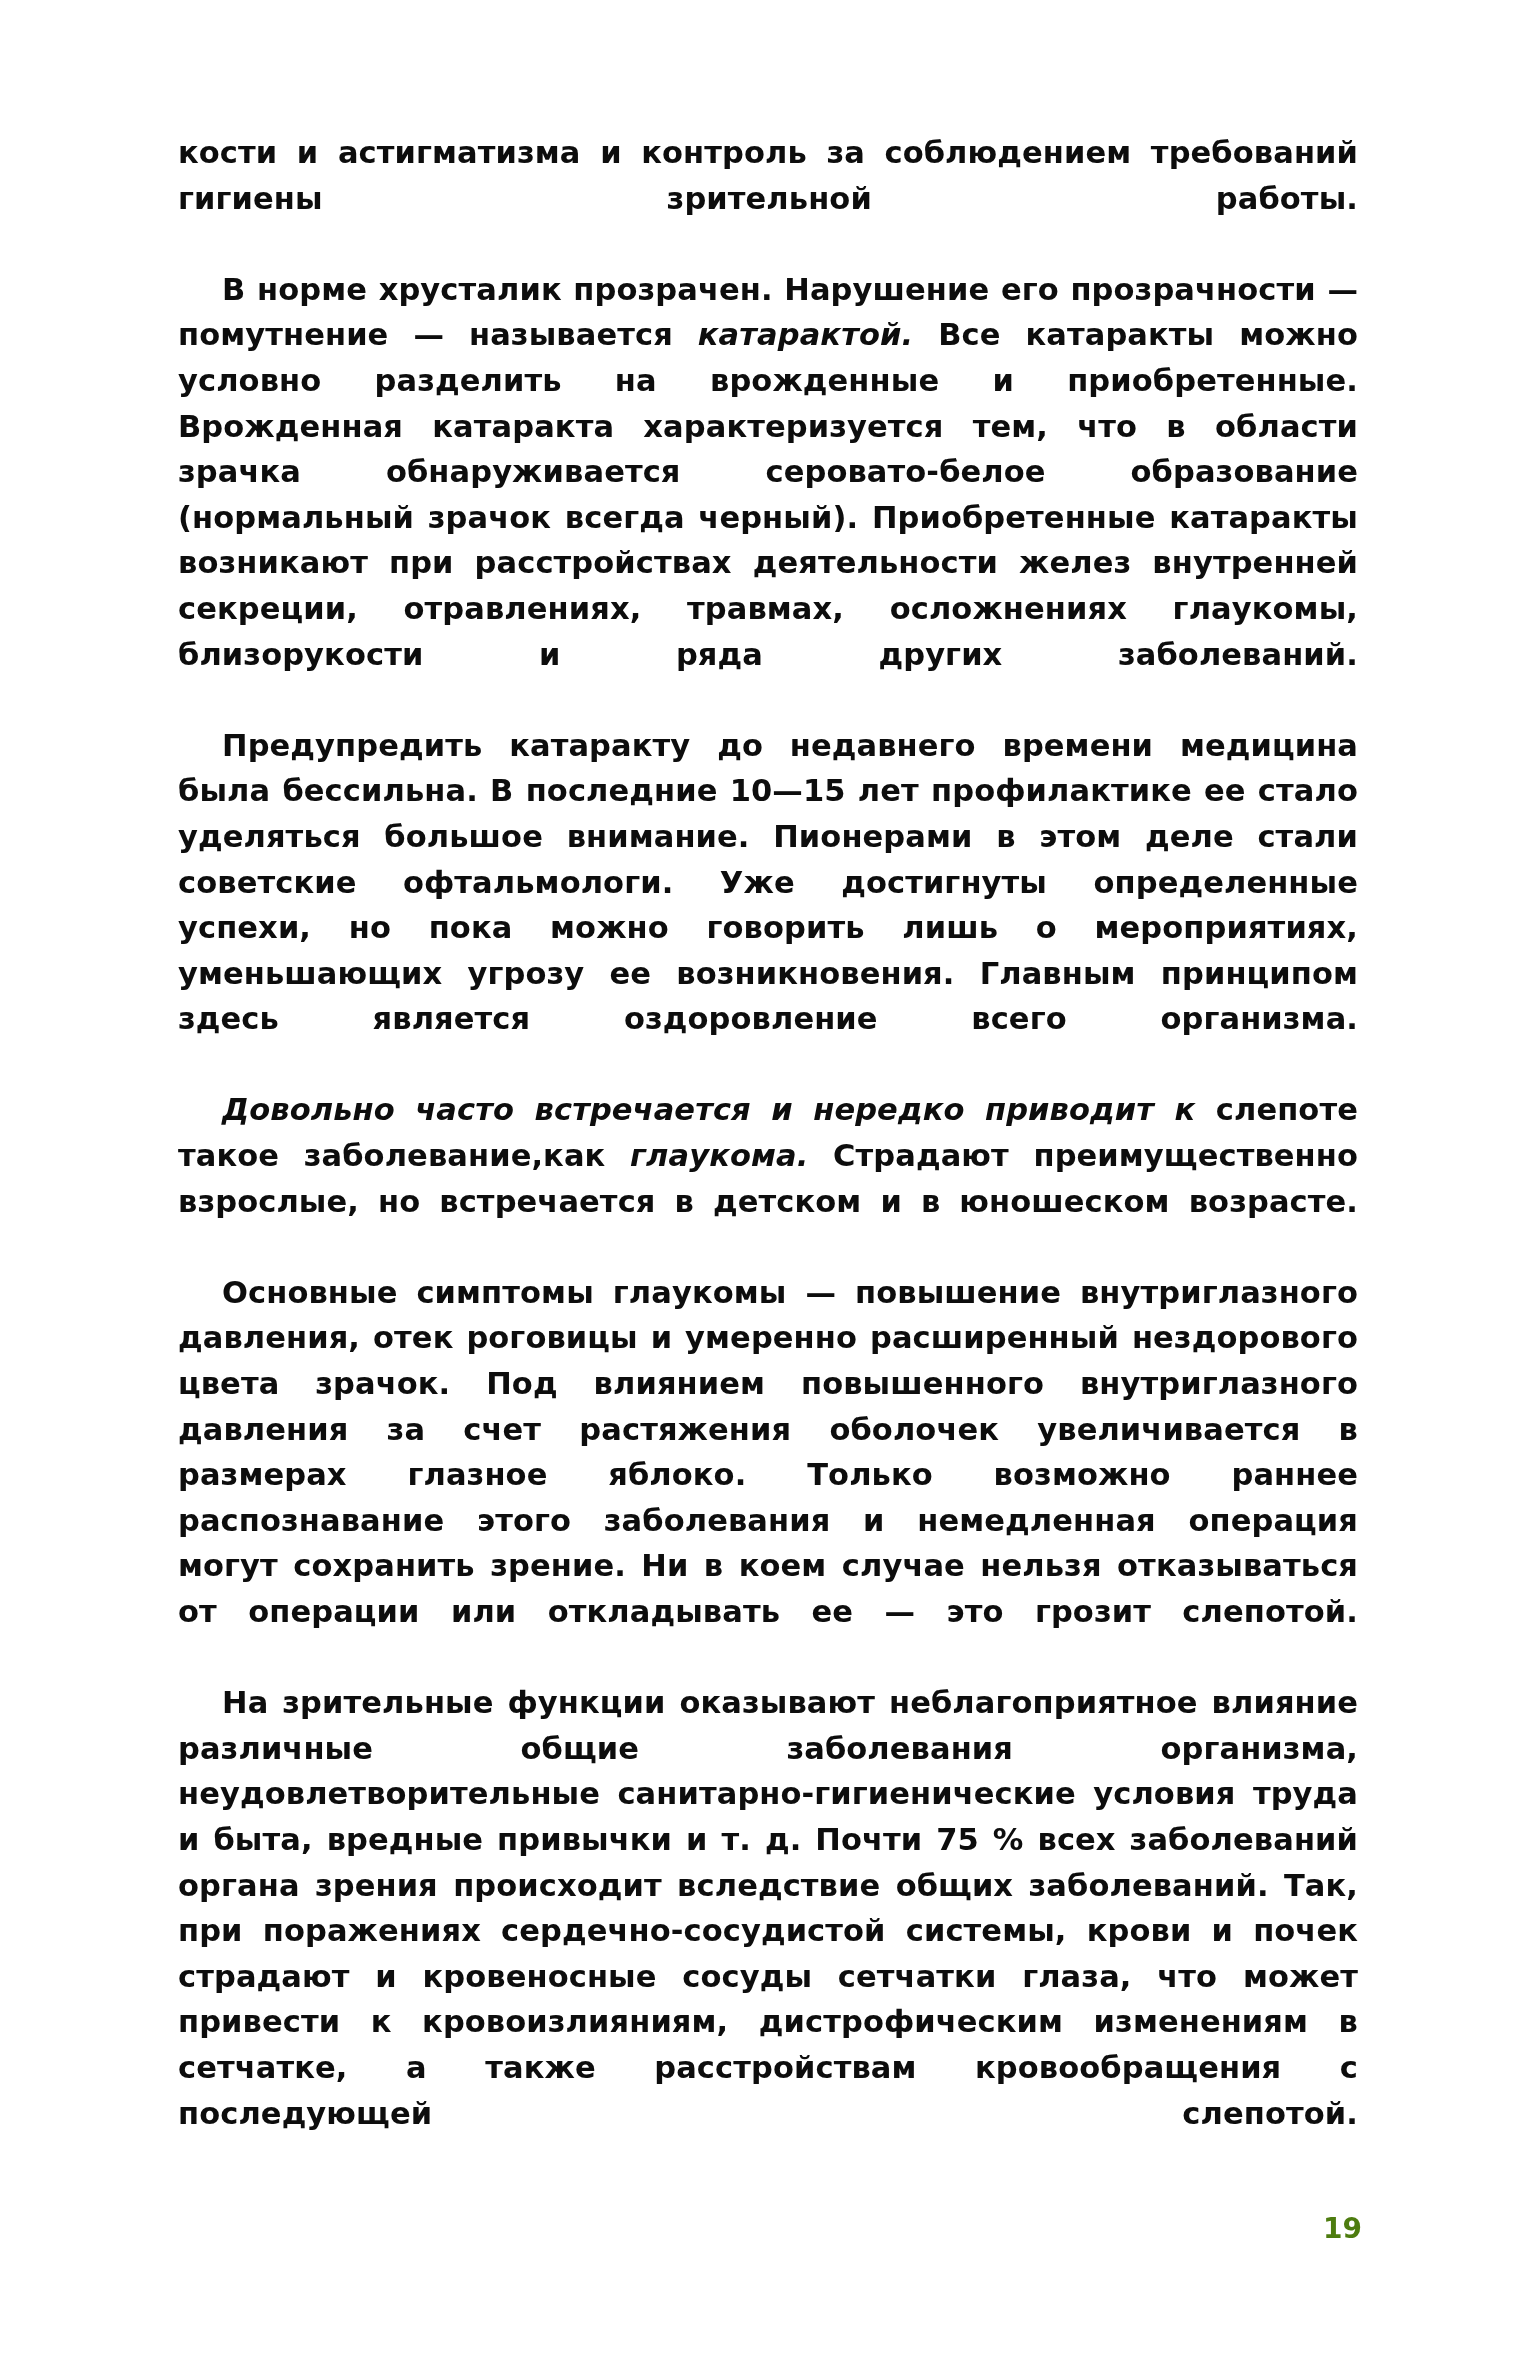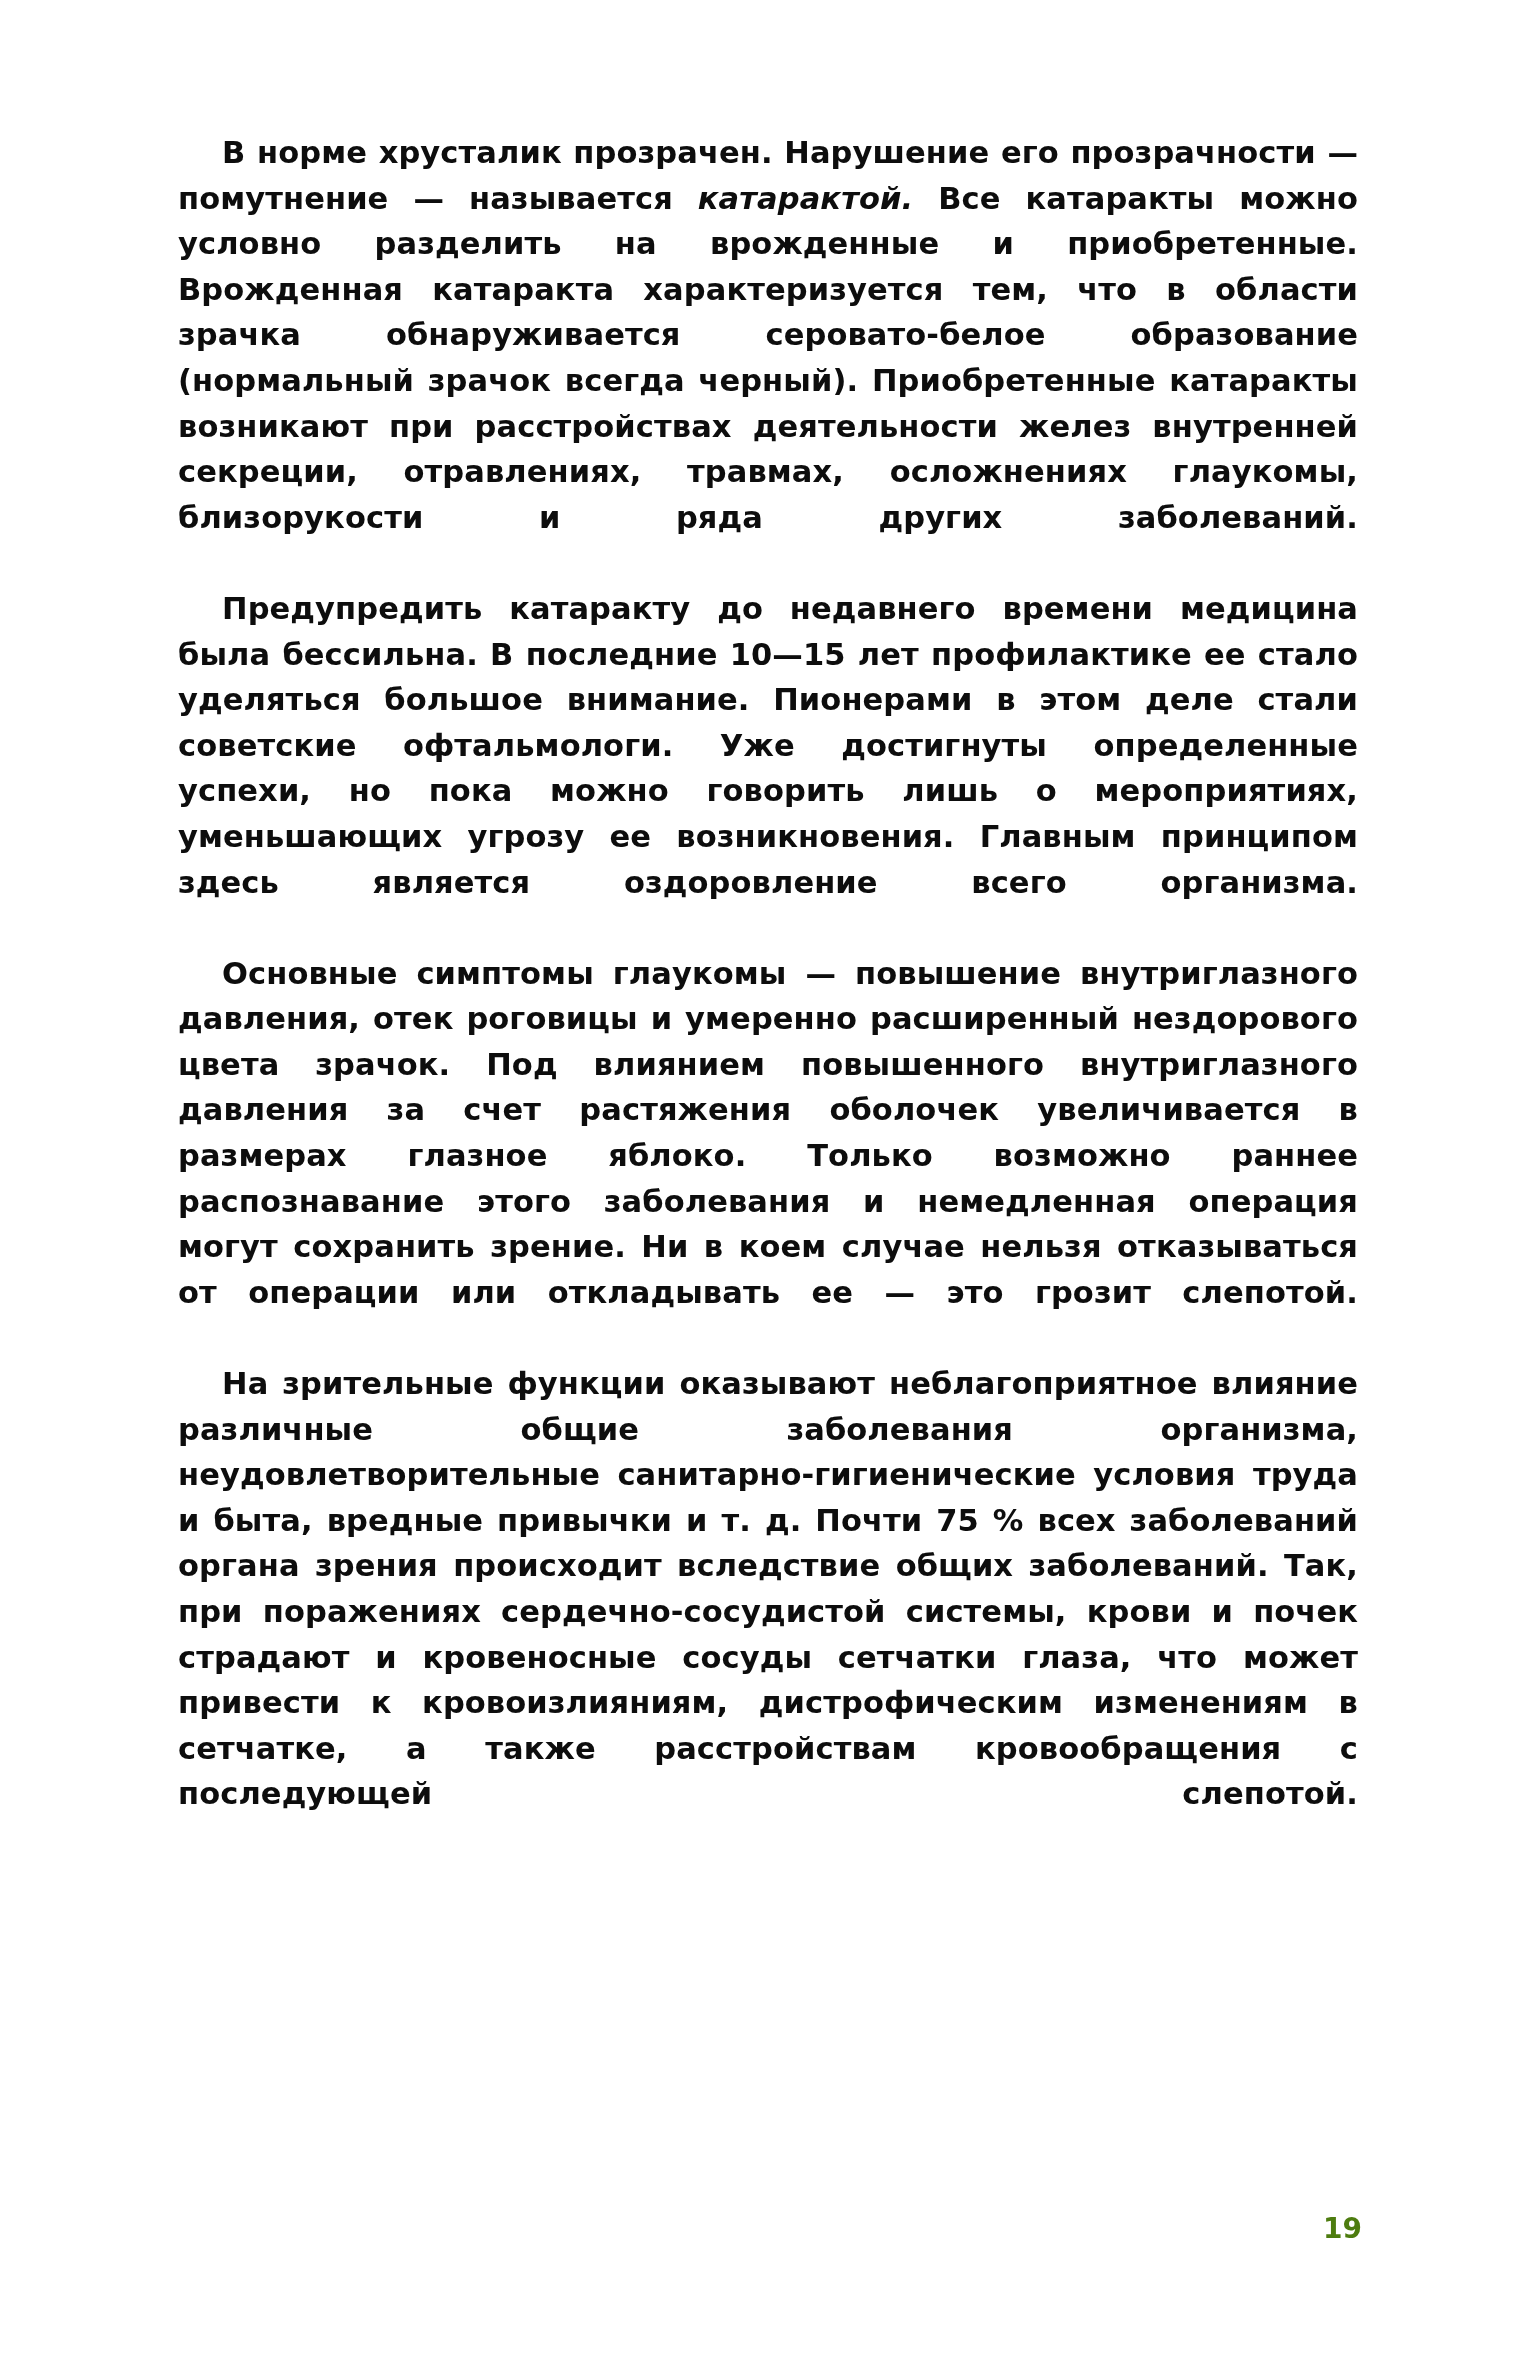--- a/index.html
+++ b/index.html
@@ -68,25 +68,27 @@
     font-family: "DejaVu Sans", sans-serif;
   }
 </style>
 </head>
 <body>
 
 <div class="page">
 
   <div class="text-column">
 
+    <p class="para">кости и астигматизма и контроль за соблюдением требований гигиены зрительной работы.</p>
 
     <p class="para"><span class="indent"></span><span>В норме хрусталик прозрачен. Нарушение его прозрачности — помутнение — называется </span><b>катарактой.</b><span> Все катаракты можно условно разделить на врожденные и приобретенные. Врожденная катаракта характеризуется тем, что в области зрачка обнаруживается серовато-белое образование (нормальный зрачок всегда черный). Приобретенные катаракты возникают при расстройствах деятельности желез внутренней секреции, отравлениях, травмах, осложнениях глаукомы, близорукости и ряда других заболеваний.</span></p>
 
     <p class="para"><span class="indent"></span><span>Предупредить катаракту до недавнего времени медицина была бессильна. В последние 10—15 лет профилактике ее стало уделяться большое внимание. Пионерами в этом деле стали советские офтальмологи. Уже достигнуты определенные успехи, но пока можно говорить лишь о мероприятиях, уменьшающих угрозу ее возникновения. Главным принципом здесь является оздоровление всего организма.</span></p>
 
+    <p class="para"><span class="indent"></span><b>Довольно часто встречается и нередко приводит к</b><span> слепоте такое заболевание,как </span><b>глаукома.</b><span> Страдают преимущественно взрослые, но встречается в детском и в юношеском возрасте.</span></p>
 
     <p class="para"><span class="indent"></span><span>Основные симптомы глаукомы — повышение внутриглазного давления, отек роговицы и умеренно расширенный нездорового цвета зрачок. Под влиянием повышенного внутриглазного давления за счет растяжения оболочек увеличивается в размерах глазное яблоко. Только возможно раннее распознавание этого заболевания и немедленная операция могут сохранить зрение. Ни в коем случае нельзя отказываться от операции или откладывать ее — это грозит слепотой.</span></p>
 
     <p class="para"><span class="indent"></span><span>На зрительные функции оказывают неблагоприятное влияние различные общие заболевания организма, неудовлетворительные санитарно-гигиенические условия труда и быта, вредные привычки и т. д. Почти 75 % всех заболеваний органа зрения происходит вследствие общих заболеваний. Так, при поражениях сердечно-сосудистой системы, крови и почек страдают и кровеносные сосуды сетчатки глаза, что может привести к кровоизлияниям, дистрофическим изменениям в сетчатке, а также расстройствам кровообращения с последующей слепотой.</span></p>
 
 
   </div>
 
   <div class="page-number">19</div>
 

